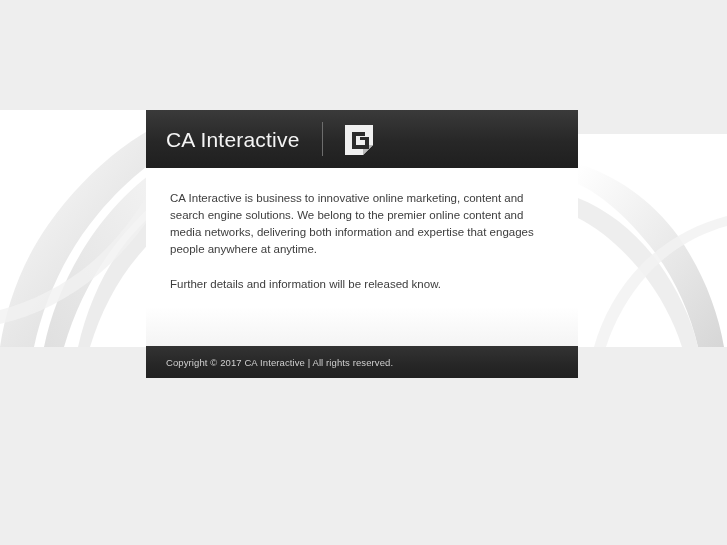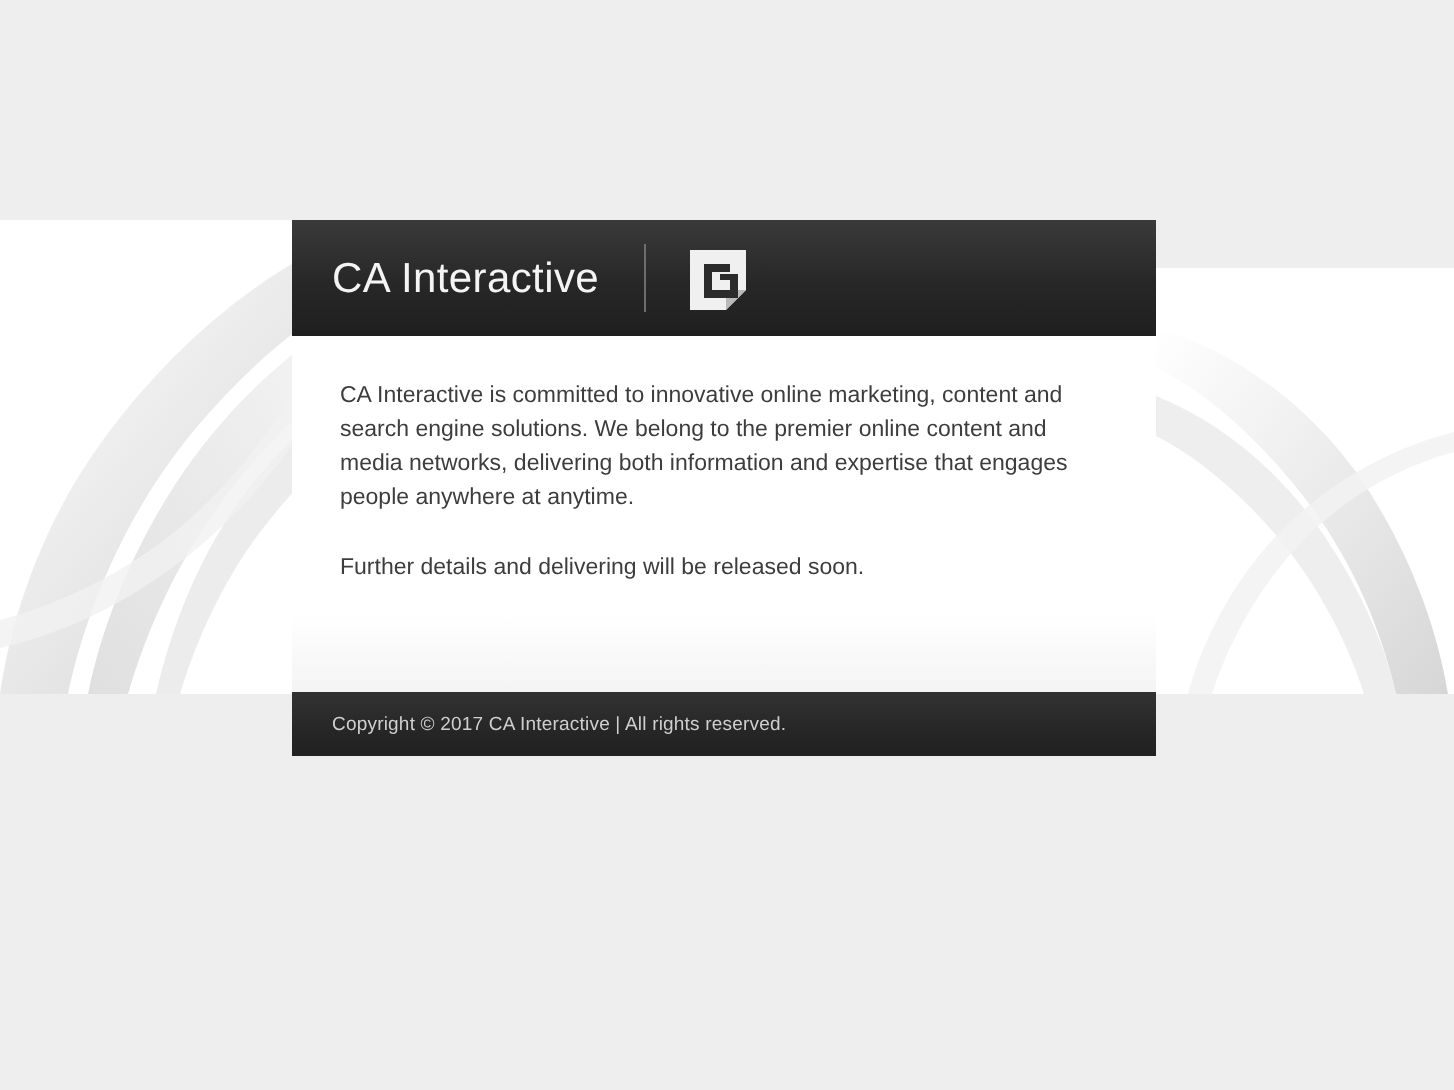--- a/index.html
+++ b/index.html
@@ -161,22 +161,22 @@
       <div class="brand-mark">
         <svg width="36" height="36" viewBox="0 0 36 36">
           <polygon points="4,4 32,4 32,24 22,34 4,34" fill="#f0f0f0"></polygon>
           <polygon points="32,24 22,24 22,34" fill="#b9b9b9"></polygon>
           <path d="M11,11 h13 v4 h-9 v9 h9 v-5 h-5 v-3 h9 v12 h-17 z" fill="#2b2b2b"></path>
         </svg>
       </div>
     </div>
 
     <div class="body">
-      <p>CA Interactive is committed to innovative online marketing, content and search engine solutions. We belong to the premier online content and media networks, delivering both information and expertise that engages people anywhere at anytime.</p>
-      <p>Further details and delivering will be released soon.</p>
+      <p>CA Interactive is business to innovative online marketing, content and search engine solutions. We belong to the premier online content and media networks, delivering both information and expertise that engages people anywhere at anytime.</p>
+      <p>Further details and information will be released know.</p>
     </div>
 
     <div class="footer">
       <span class="footer-text">Copyright © 2017 CA Interactive  |  All rights reserved.</span>
     </div>
 
   </div>
 
 </div>
 

